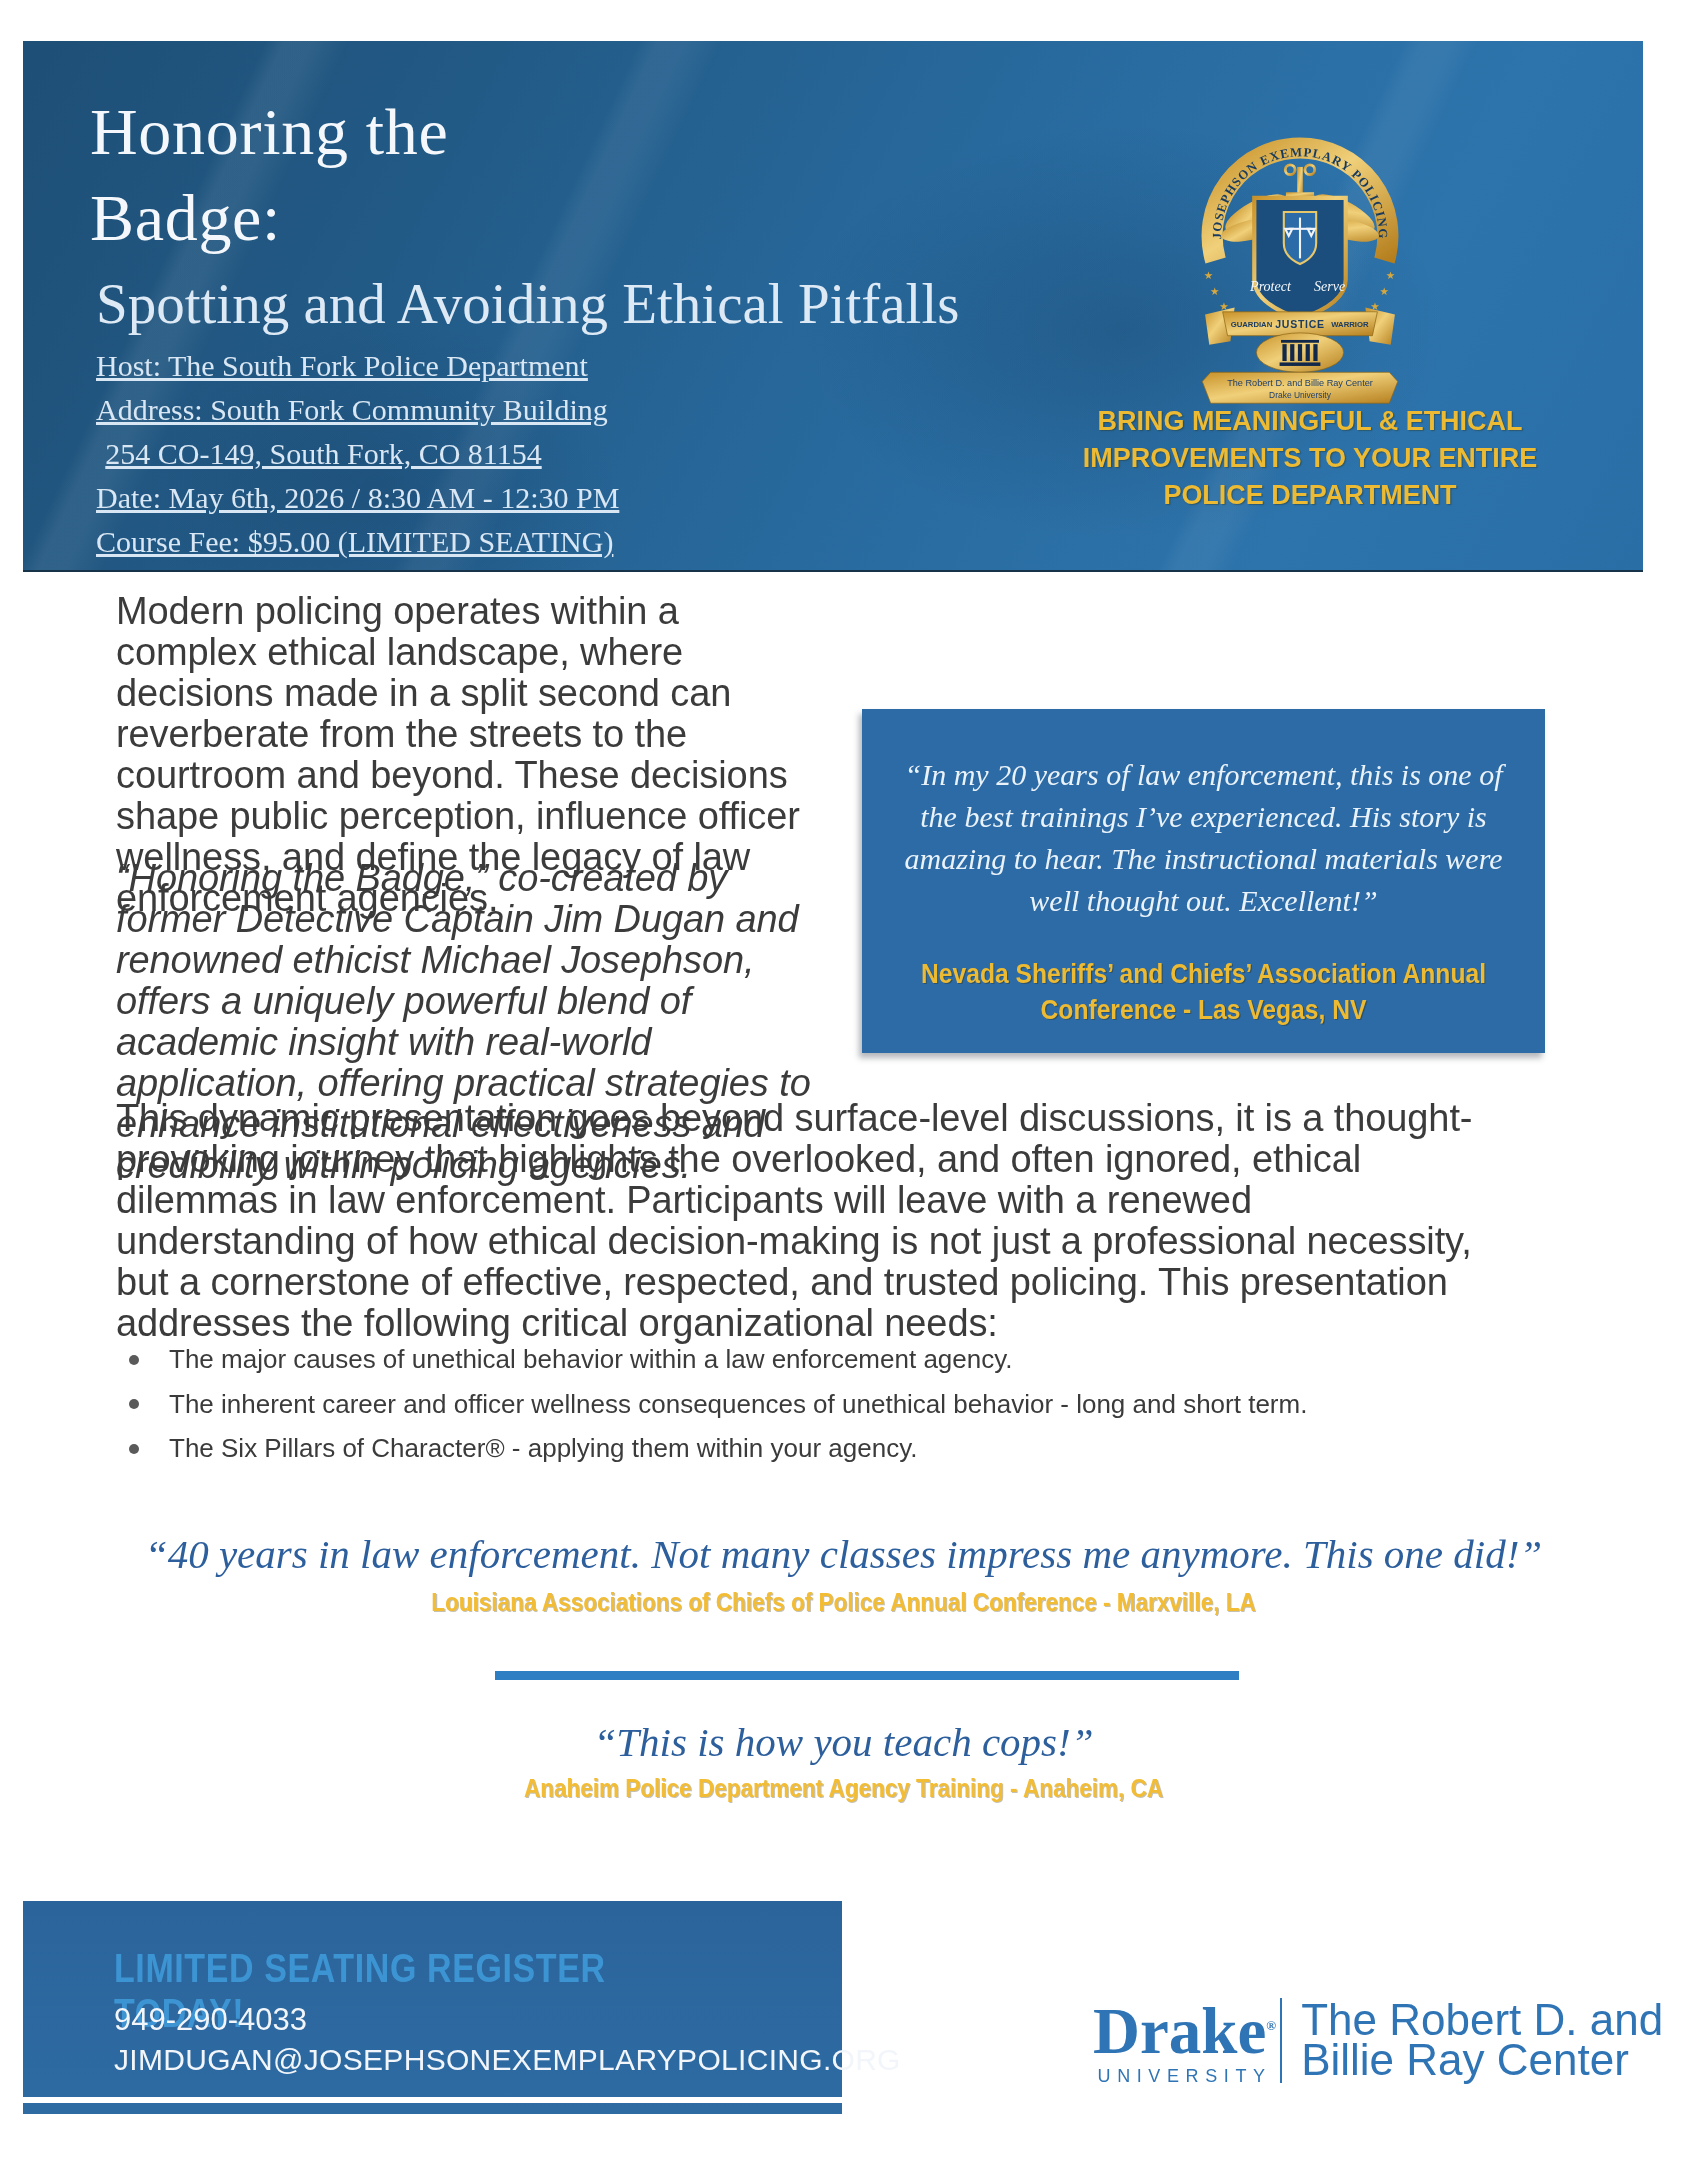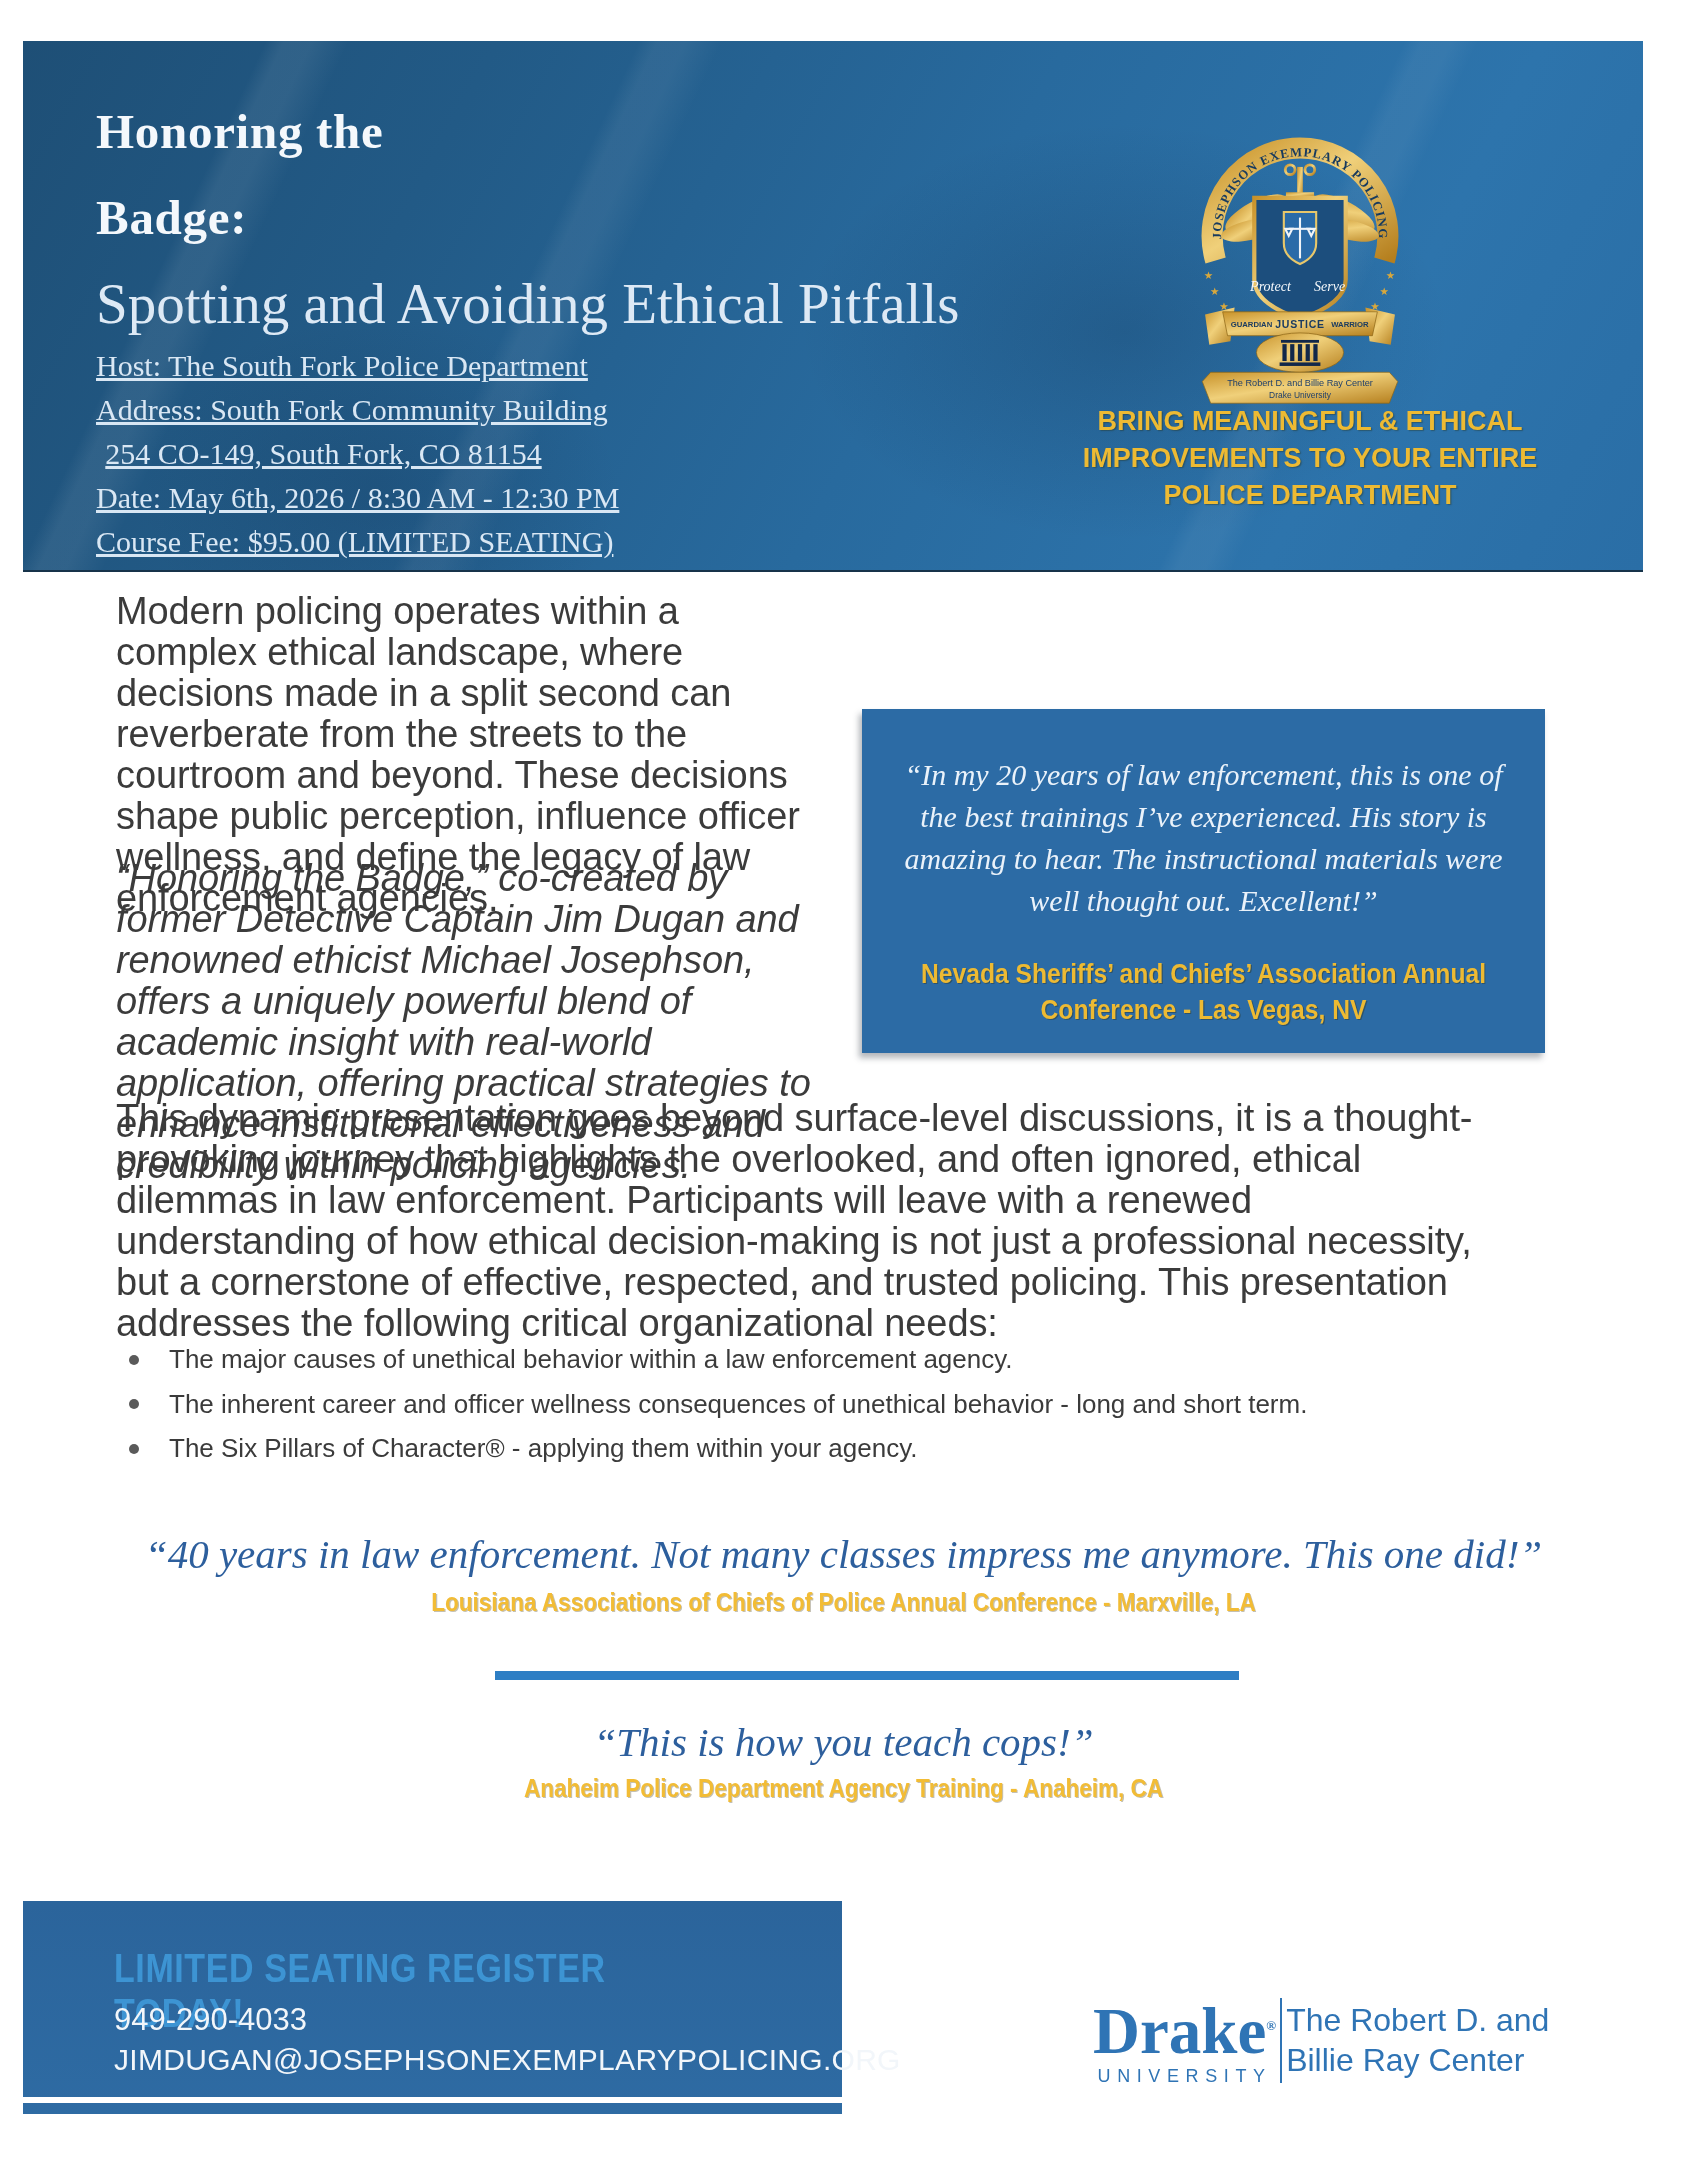--- a/index.html
+++ b/index.html
@@ -16,23 +16,23 @@
     box-shadow:0 2px 0 #16334a;
   }
   #header::before{
     content:"";position:absolute;inset:0;
     background:
       radial-gradient(463px 298px at 68% 55%, rgba(10,30,55,0.22), transparent 70%),
       radial-gradient(344px 251px at 22% 85%, rgba(12,35,65,0.18), transparent 70%),
       linear-gradient(115deg, transparent 0 13%, rgba(255,255,255,0.07) 14% 15.5%, transparent 17.5% 33%, rgba(255,255,255,0.06) 34% 35.5%, transparent 37.5% 74%, rgba(255,255,255,0.05) 75% 76.5%, transparent 78%);
   }
   .hdr-title{
-    left:73px;top:48px;color:#f4f8fc;
-    font-family:"Liberation Serif", serif;font-weight:700;
-    font-size:49px;line-height:86px;letter-spacing:0.7px;
+    left:67px;top:48px;color:#f4f8fc;
+    font-family:"Liberation Serif", serif;font-weight:400;
+    font-size:66px;line-height:86px;letter-spacing:0.7px;
   }
   .hdr-subtitle{
     left:73px;top:230px;color:#dde9f5;
     font-family:"Liberation Serif", serif;font-weight:400;font-size:57px;
   }
   .hdr-host{
     left:73px;top:303px;color:#d9e7f4;
     font-family:"Liberation Serif", serif;font-size:30px;line-height:44px;text-decoration:underline;
   }
   .hdr-host div:nth-child(3){padding-left:9.3px;}
@@ -114,21 +114,21 @@
   
   #logo{left:1093px;top:1993px;display:flex;align-items:center;gap:4px;}
   .logo-left{text-align:center;}
   .brand{
     font-family:"Liberation Serif", serif;font-weight:700;
     font-size:65px;line-height:65px;color:#2f74b5;
   }
   .brand .reg{font-size:13.2px;vertical-align:super;}
   .univ{font-size:18px;letter-spacing:6.6px;color:#2f74b5;margin-top:2.6px;font-weight:500;}
   .vrule{width:2px;height:85px;background:#2f74b5;}
-  .center-name{font-size:32px;line-height:40px;color:#2f74b5;}
+  .center-name{font-size:44px;line-height:40px;color:#2f74b5;margin-left:15px;}
 </style>
 </head>
 <body>
 
 <div id="header" class="abs">
   <div class="hdr-title abs">
     <div>Honoring the</div>
     <div>Badge:</div>
   </div>
   <div class="hdr-subtitle abs">Spotting and Avoiding Ethical Pitfalls</div>

